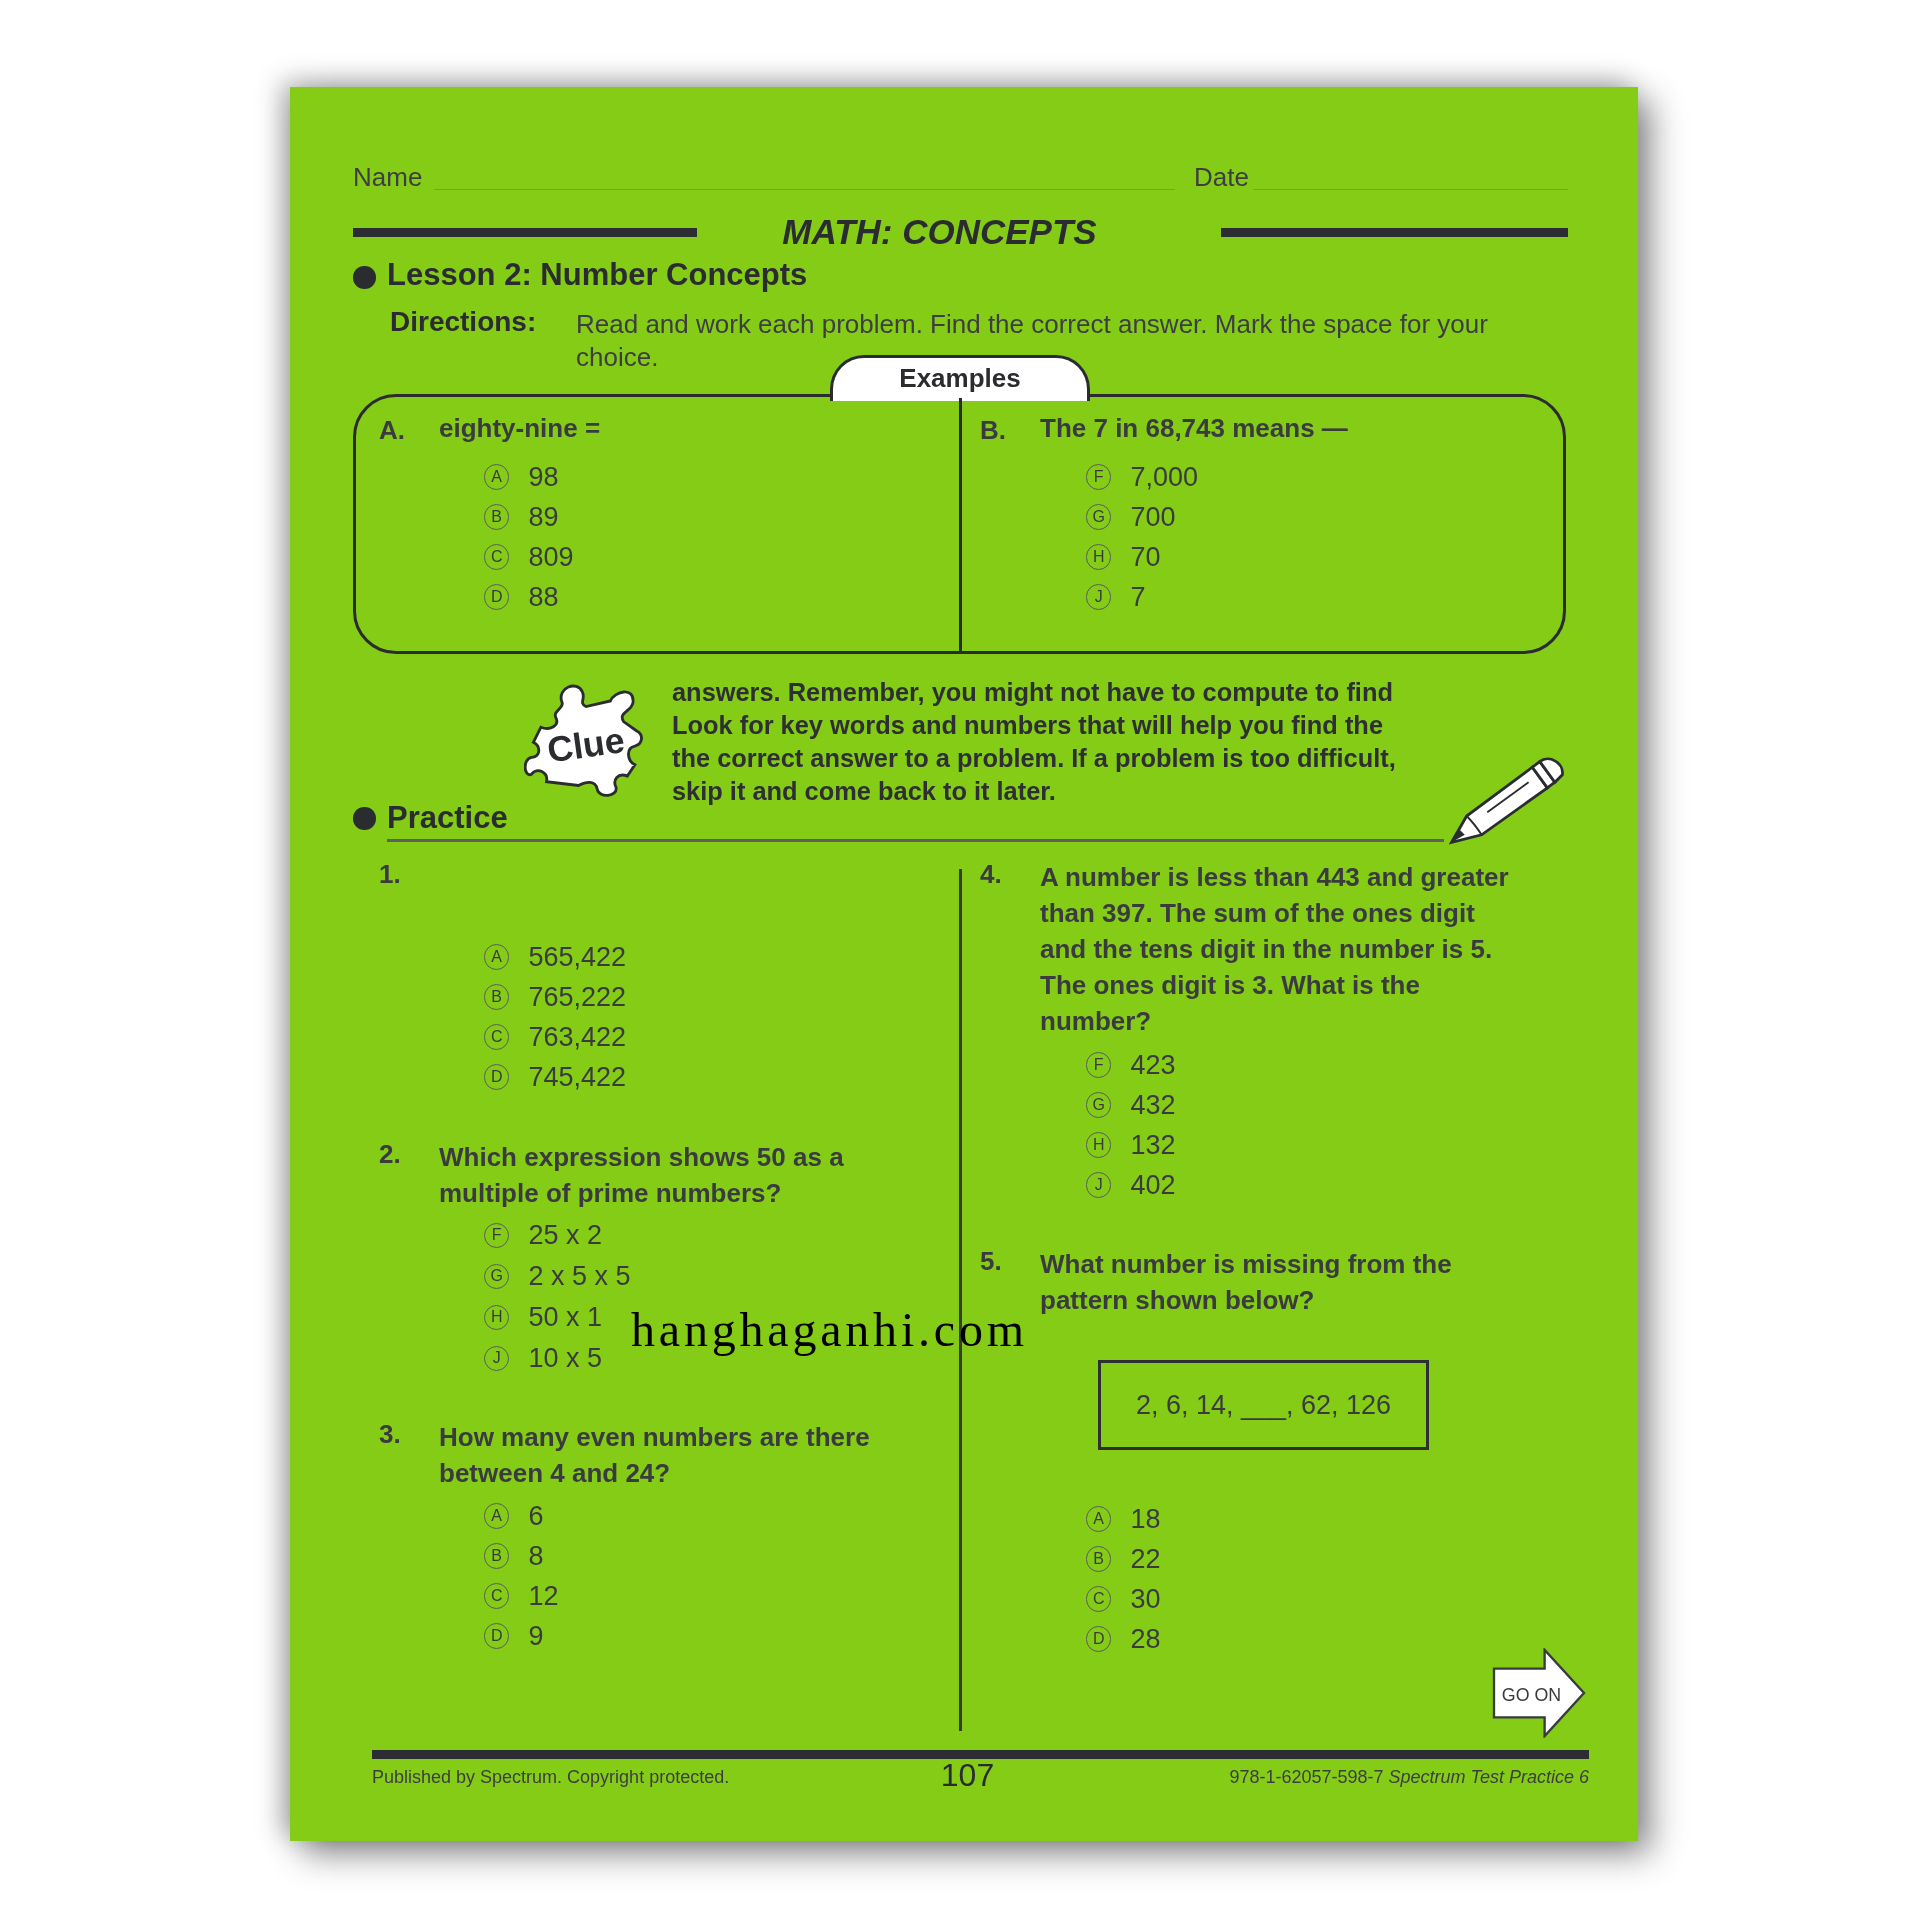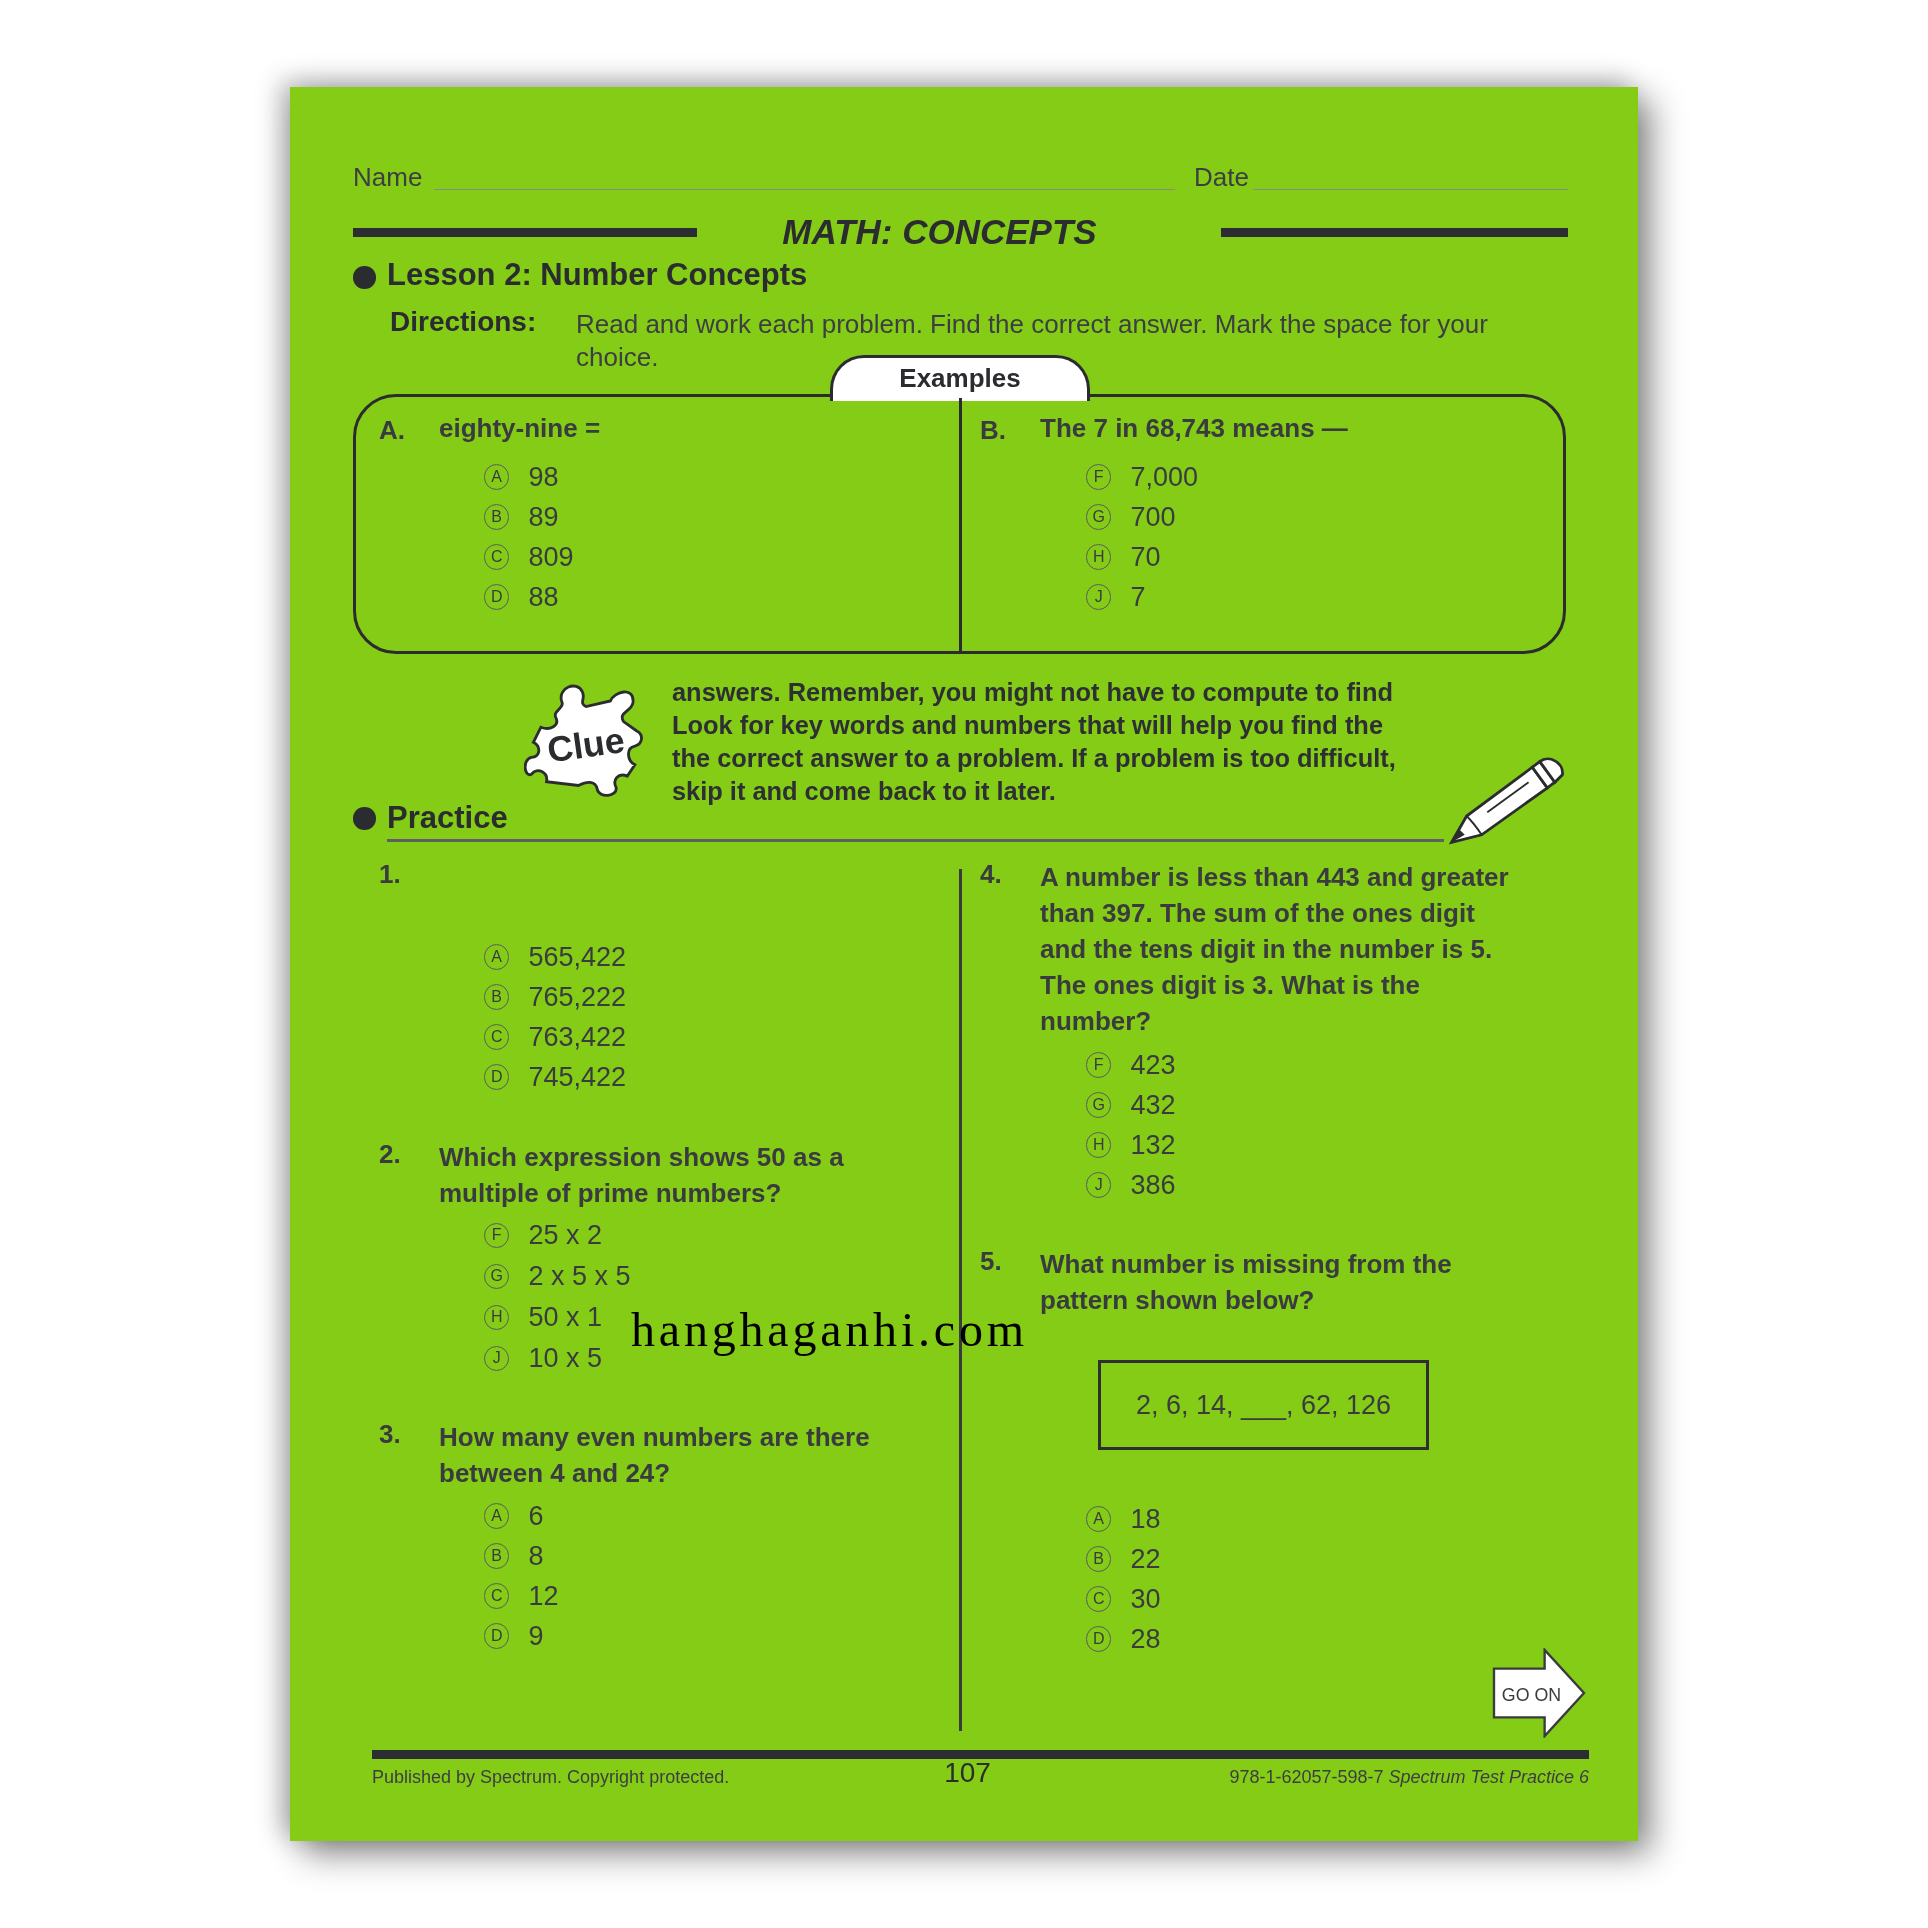--- a/index.html
+++ b/index.html
@@ -53,21 +53,21 @@
   
   .clue-text { left:382px; top:589px; width:810px; font-size:25.4px; font-weight:bold; line-height:33px; color:#2e2f33; }
   .practice-line { left:97px; top:752px; width:1057px; height:2.8px; background:#5e5f63; }
 
   .col-divider { left:669px; top:782px; width:2.8px; height:862px; background:#3a3b3f; }
 
   .pattern-box { left:808px; top:1273px; width:331px; height:90px; border:3.8px solid #2e2f33; box-sizing:border-box; display:flex; align-items:center; justify-content:center; font-size:27px; color:#3a3b3f; }
 
   .footer-bar { left:82px; top:1663px; width:1217px; height:9.4px; background:#2b2d33; }
   .footer-left { left:82px; top:1680px; font-size:18px; color:#3d3e42; }
-  .footer-page { left:640px; top:1670px; width:75px; text-align:center; font-size:28px; color:#2b2c30; }
+  .footer-page { left:640px; top:1670px; width:75px; text-align:center; font-size:32px; color:#2b2c30; }
   .footer-right { left:923px; top:1680px; width:376px; text-align:right; font-size:18px; color:#3d3e42; }
   .footer-right i { font-style:italic; }
 
   .watermark { left:341px; top:1215px; font-size:48px; letter-spacing:3.8px; color:#000000; font-family:Liberation Serif, serif; }
 </style>
 </head>
 <body>
 
 <div class="page">
 
@@ -247,21 +247,21 @@
     <div class="opt" style="height:40px;">
         <span class="bubble">G</span>
         <span class="opt-text">432</span>
       </div>
     <div class="opt" style="height:40px;">
         <span class="bubble">H</span>
         <span class="opt-text">132</span>
       </div>
     <div class="opt" style="height:40px;">
         <span class="bubble">J</span>
-        <span class="opt-text">386</span>
+        <span class="opt-text">402</span>
       </div>
   </div>
 
   <div class="abs q-label" style="left:690px; top:1159px;">5.</div>
   <div class="abs q-text" style="left:750px; top:1159px;">
     <div>What number is missing from the</div>
     <div>pattern shown below?</div>
   </div>
   <div class="abs pattern-box">
     <span>2, 6, 14, ___, 62, 126</span>

